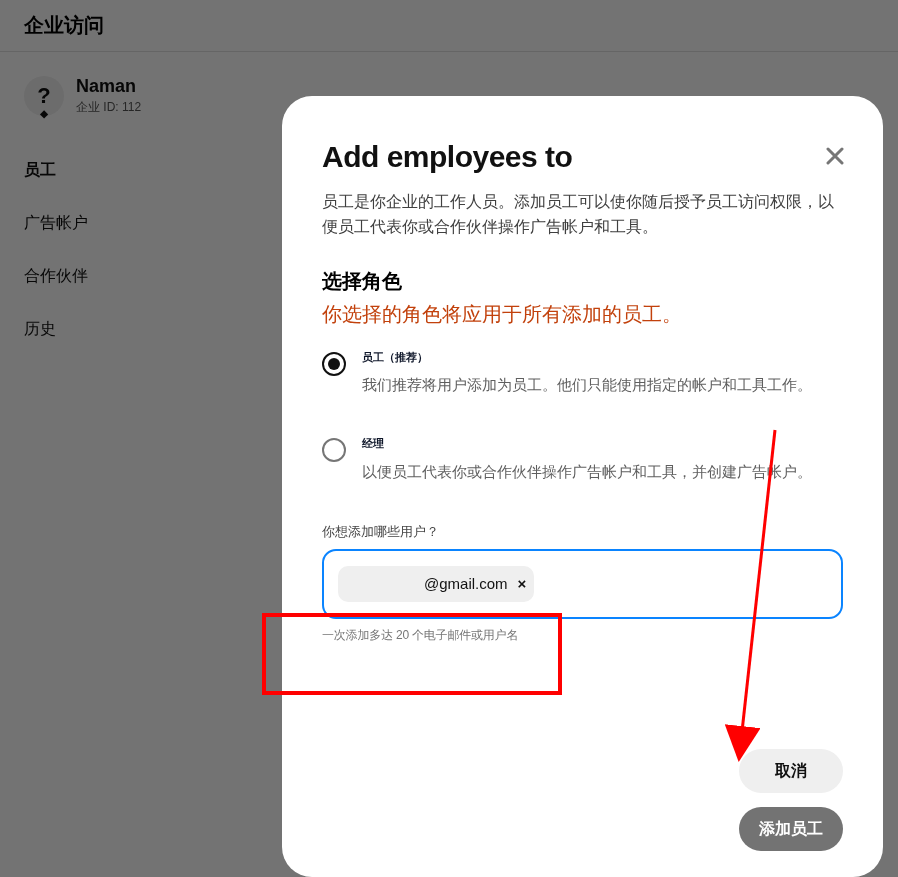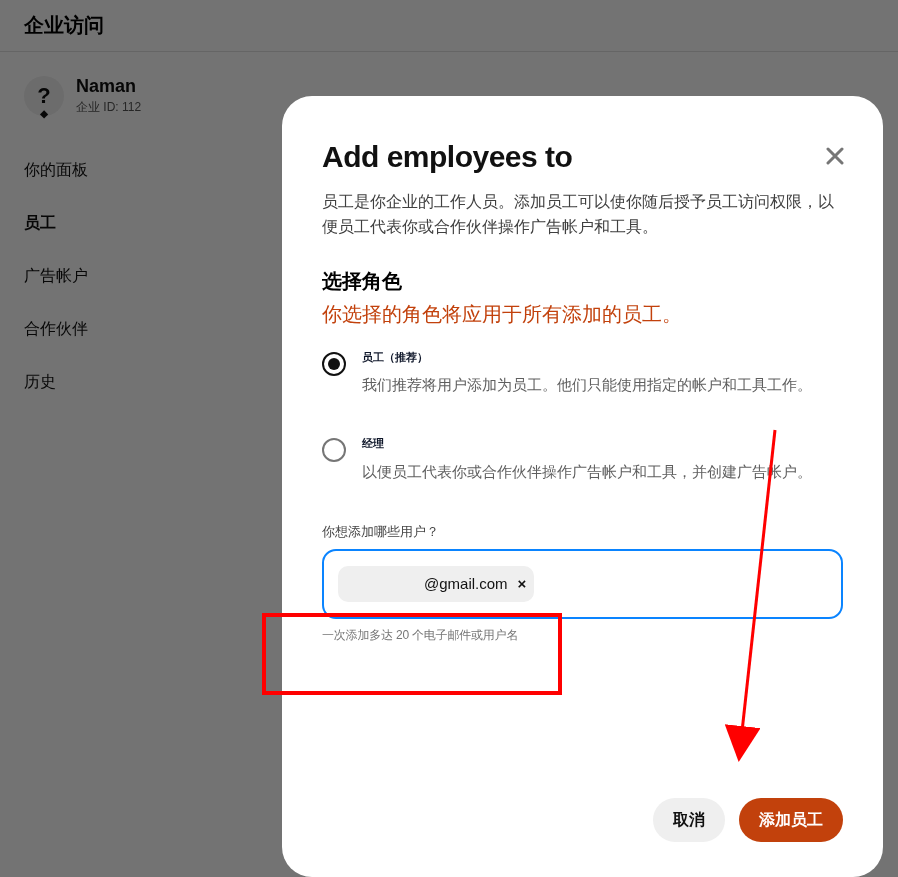--- a/index.html
+++ b/index.html
@@ -75,29 +75,29 @@
   .chip {
     background:#efefef; border-radius:10px; height:36px;
     display:flex; align-items:center; padding:0 8px; font-size:15px; color:#111;
   }
   .chip-remove {
     margin-left:10px; font-size:15px; font-weight:700; cursor:pointer; color:#111;
   }
   .helper { font-size:12px; color:#767676; margin-top:8px; letter-spacing:-0.2px;}
 
   .footer {
-    position:absolute; bottom:35px; right:40px; display:flex; gap:14px;
+    position:absolute; bottom:26px; right:40px; display:flex; gap:14px;flex-direction:column;
   }
   .btn {
     height:44px; padding:0 20px; border-radius:22px; border:none;
     font-size:16px; font-weight:600; cursor:pointer;
     display:inline-flex; align-items:center; justify-content:center;
   }
   .btn.secondary { background:#efefef; color:#111; }
-  .btn.primary   { background:#c2410c; color:#fff; }
+  .btn.primary   { background:#737373; color:#fff; }
 
   
   .anno-box {
     position:absolute; left:262px; top:613px; width:300px; height:82px;
     border:4px solid #ff0000; pointer-events:none;
   }
   .anno-arrow {
     position:absolute; left:600px; top:410px; width:220px; height:400px;
     pointer-events:none;
   }
@@ -114,21 +114,20 @@
     <div class="avatar">
       <span>?</span>
       <span class="avatar-sub">◆</span>
     </div>
     <div>
       <div class="profile-name">Naman</div>
       <div class="profile-id">企业 ID: 112</div>
     </div>
   </div>
 
-  <div class="nav-item">你的面板</div>
   <div class="nav-item active">员工</div>
   <div class="nav-item">广告帐户</div>
   <div class="nav-item">合作伙伴</div>
   <div class="nav-item">历史</div>
 </div>
 
 <div class="overlay"></div>
 
 <div class="modal">
   <div class="close-btn">

